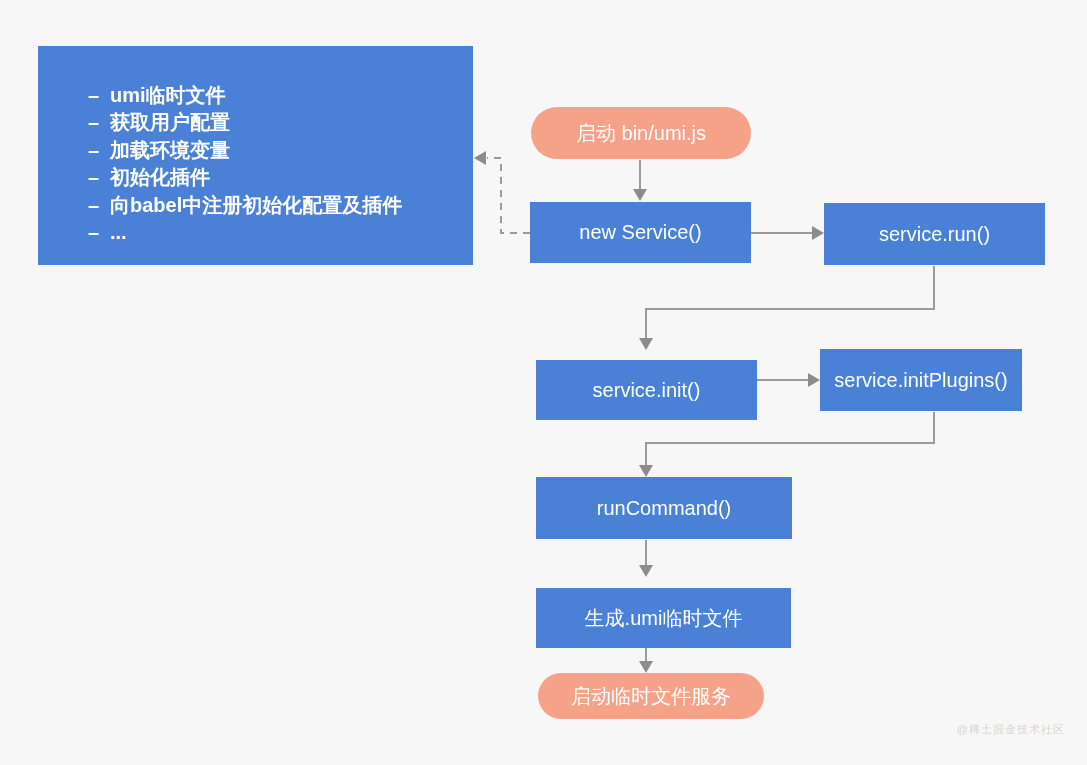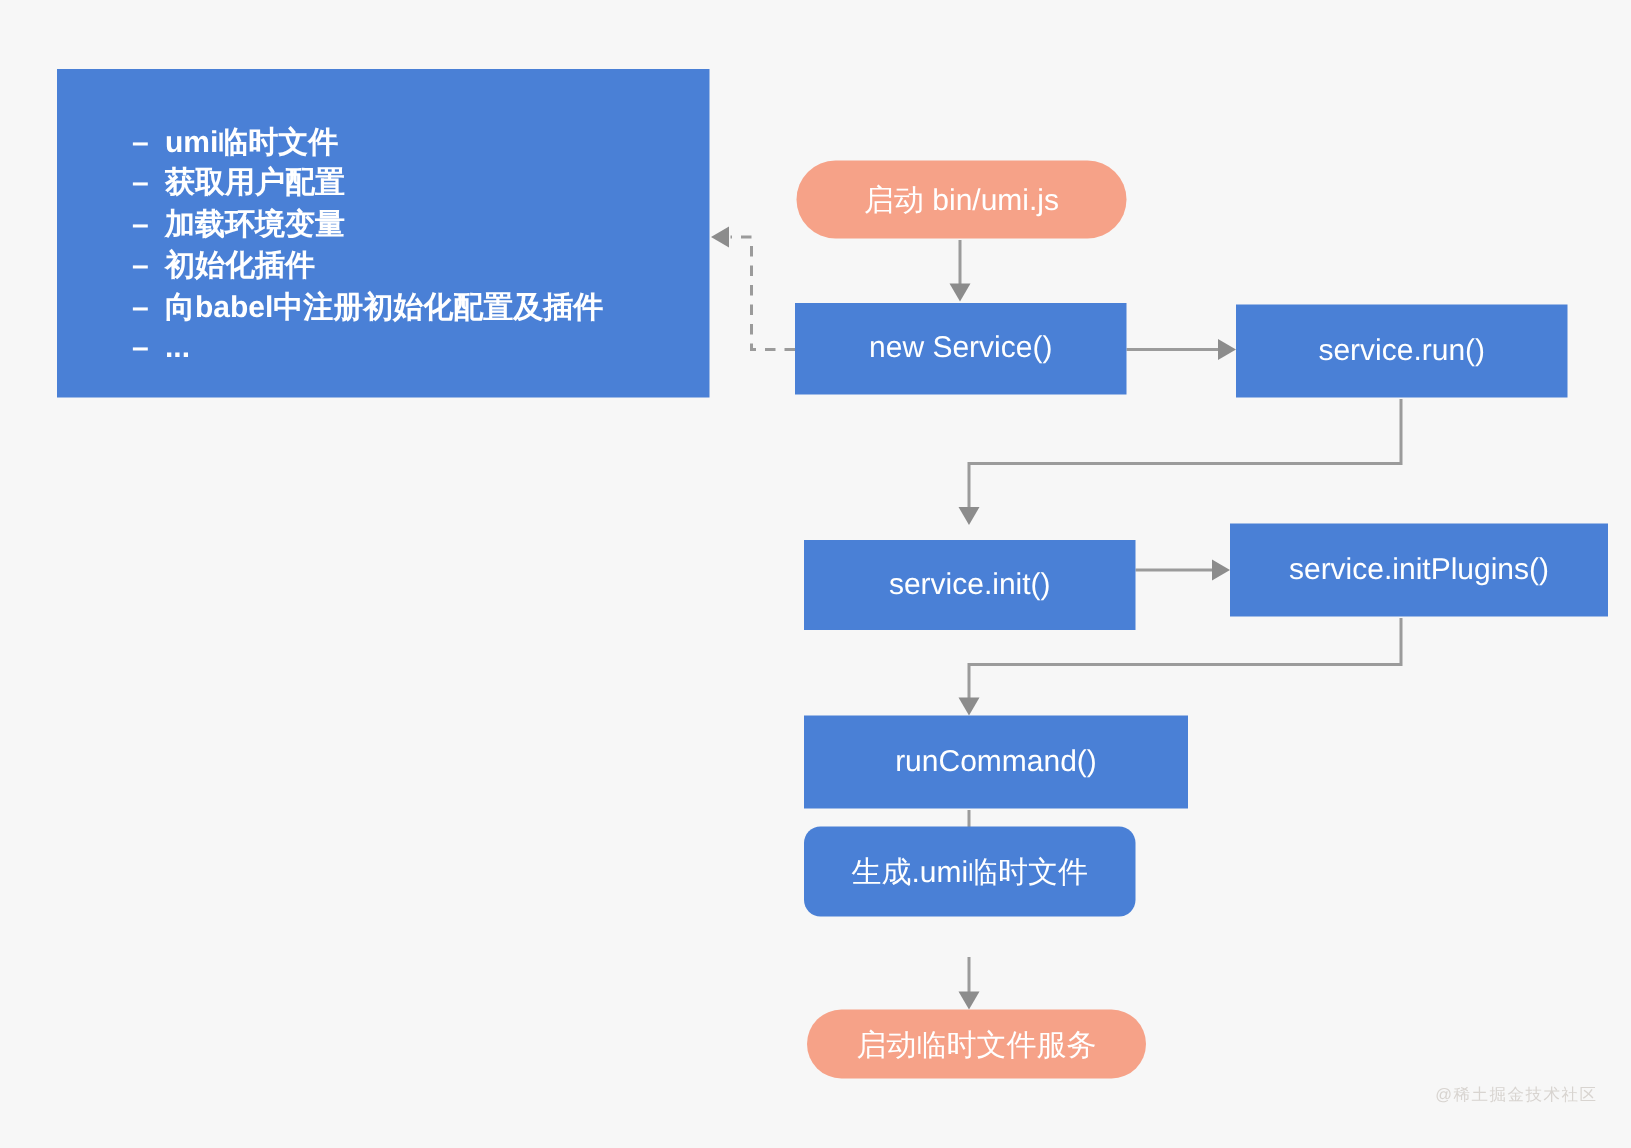--- a/index.html
+++ b/index.html
@@ -149,23 +149,23 @@
   </div>
 
   <div class="node" style="left:530px;top:202px;width:221px;height:61px;">new Service()</div>
 
   <div class="node pill" style="left:531px;top:107px;width:220px;height:52px;">启动 bin/umi.js</div>
 
   <div class="node" style="left:824px;top:203px;width:221px;height:62px;">service.run()</div>
 
   <div class="node" style="left:536px;top:350px;width:221px;height:60px;margin-top:10px;">service.init()</div>
 
-  <div class="node" style="left:820px;top:349px;width:252px;height:62px;">service.initPlugins()</div>
+  <div class="node" style="left:820px;top:349px;width:202px;height:62px;">service.initPlugins()</div>
 
   <div class="node" style="left:536px;top:477px;width:256px;height:62px;">runCommand()</div>
 
-  <div class="node cn" style="left:536px;top:551px;width:221px;height:60px;border-radius:11px;">生成.umi临时文件</div>
+  <div class="node cn" style="left:536px;top:588px;width:255px;height:60px;">生成.umi临时文件</div>
 
   <div class="node pill" style="left:538px;top:673px;width:226px;height:46px;">启动临时文件服务</div>
 
   <div class="watermark">@稀土掘金技术社区</div>
 
 </div>
 
 </body></html>

